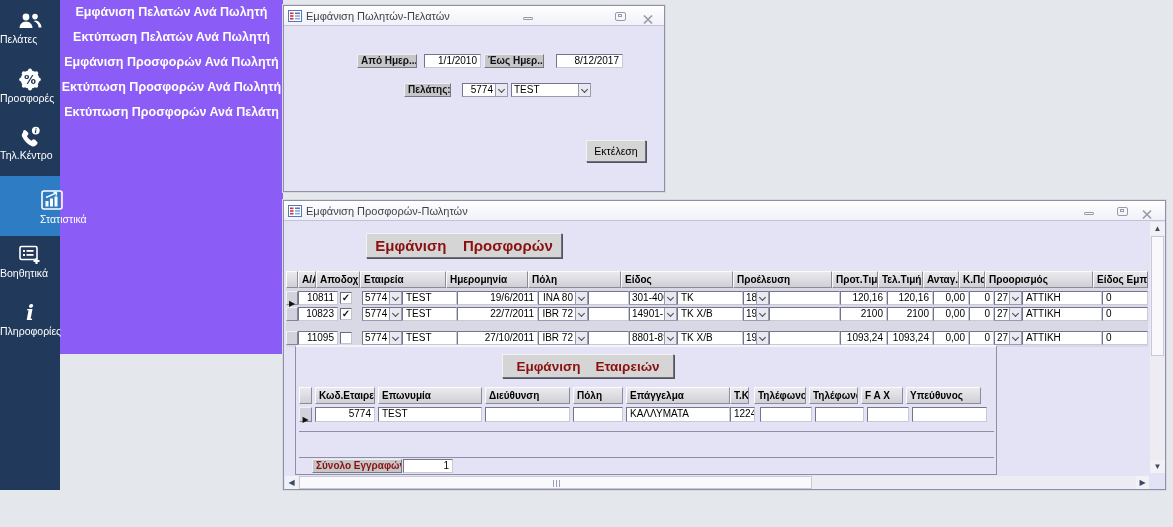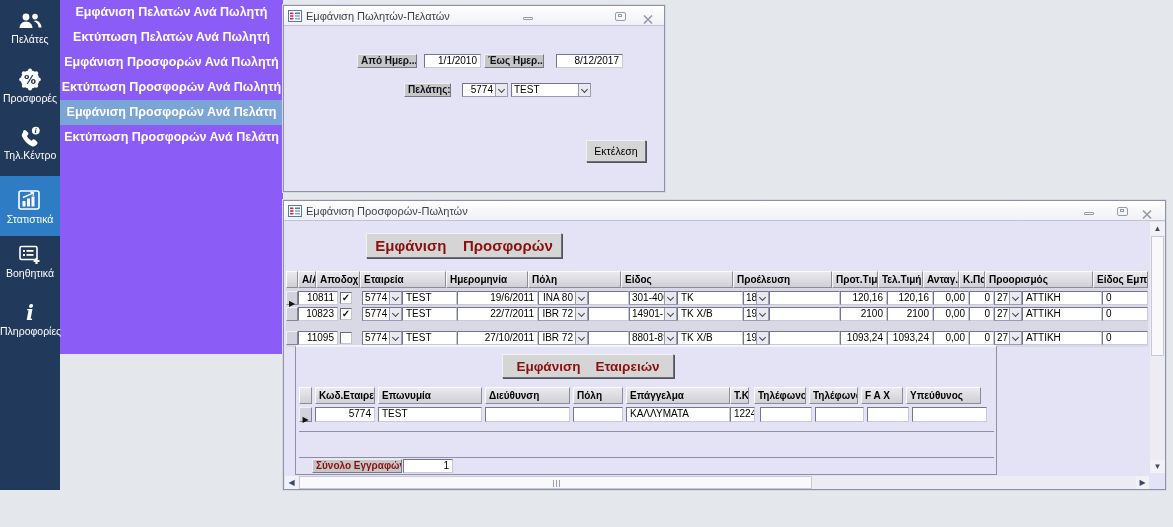--- a/index.html
+++ b/index.html
@@ -1,22 +1,22 @@
 <!DOCTYPE html>
 <html><head>
 <meta charset="utf-8">
 <style>
   * { margin:0; padding:0; box-sizing:border-box; }
   html,body { width:1173px; height:527px; overflow:hidden; }
   body { font-family:"Liberation Sans", sans-serif; background:#e4e7ec; position:relative; }
 
   
   .sidebar { position:absolute; left:0; top:0; width:60px; height:490px; background:#21395a; z-index:2; }
-  .side-item { position:absolute; left:0; width:60px; height:56px; text-align:center; color:#fff; cursor:pointer; }
-  .side-item.sel { background:#2e7cc3; }
+  .side-item { position:absolute; left:0; width:60px; height:56px; text-align:left; color:#fff; cursor:pointer; }
+  .side-item.sel { background:#2e7cc3;padding-left:40px; }
   .side-item .ic { display:block; margin:6px auto 1px; }
   .side-item .lbl { display:block; font-size:10.5px; color:#fff; letter-spacing:0; }
 
   
   .menu-panel { position:absolute; left:60px; top:0; width:223px; height:354px; background:#8b5cf6; z-index:1; }
   .menu-item { height:25px; line-height:25px; text-align:center; color:#fff; font-size:12.5px; font-weight:600; cursor:pointer; white-space:nowrap; }
   .menu-item.sel { background:#7ba5d7; }
 
   
   .win { position:absolute; background:#e3e3f5; border:1px solid #8f8fa5; box-shadow:0 0 0 1px #d6d9e0; z-index:3; }
@@ -125,21 +125,20 @@
     </svg>
     <span class="lbl">Πληροφορίες</span>
   </div>
 </aside>
 
 <nav class="menu-panel">
   <div class="menu-item">Εμφάνιση Πελατών Ανά Πωλητή</div>
   <div class="menu-item">Εκτύπωση Πελατών Ανά Πωλητή</div>
   <div class="menu-item">Εμφάνιση Προσφορών Ανά Πωλητή</div>
   <div class="menu-item">Εκτύπωση Προσφορών Ανά Πωλητή</div>
-  <div class="menu-item sel">Εμφάνιση Προσφορών Ανά Πελάτη</div>
   <div class="menu-item">Εκτύπωση Προσφορών Ανά Πελάτη</div>
 </nav>
 
 <section class="win" style="left:283px;top:5px;width:382px;height:187px">
   <div class="titlebar">
     <svg class="ticon" width="14" height="12" viewBox="0 0 14 12">
       <rect x="0.5" y="0.5" width="13" height="11" fill="#fff" stroke="#5577bb"></rect>
       <rect x="2" y="2.5" width="3.5" height="1.6" fill="#cc3333"></rect>
         <rect x="2" y="5.2" width="3.5" height="1.6" fill="#cc3333"></rect>
         <rect x="2" y="7.9" width="3.5" height="1.6" fill="#cc3333"></rect>

